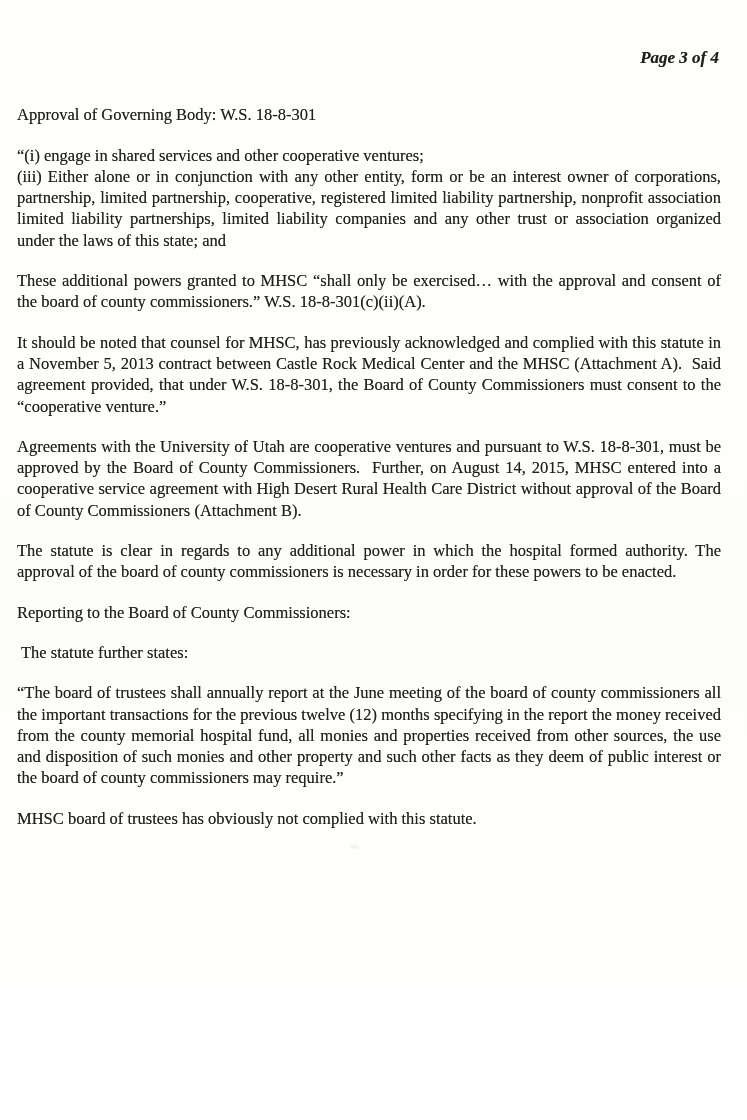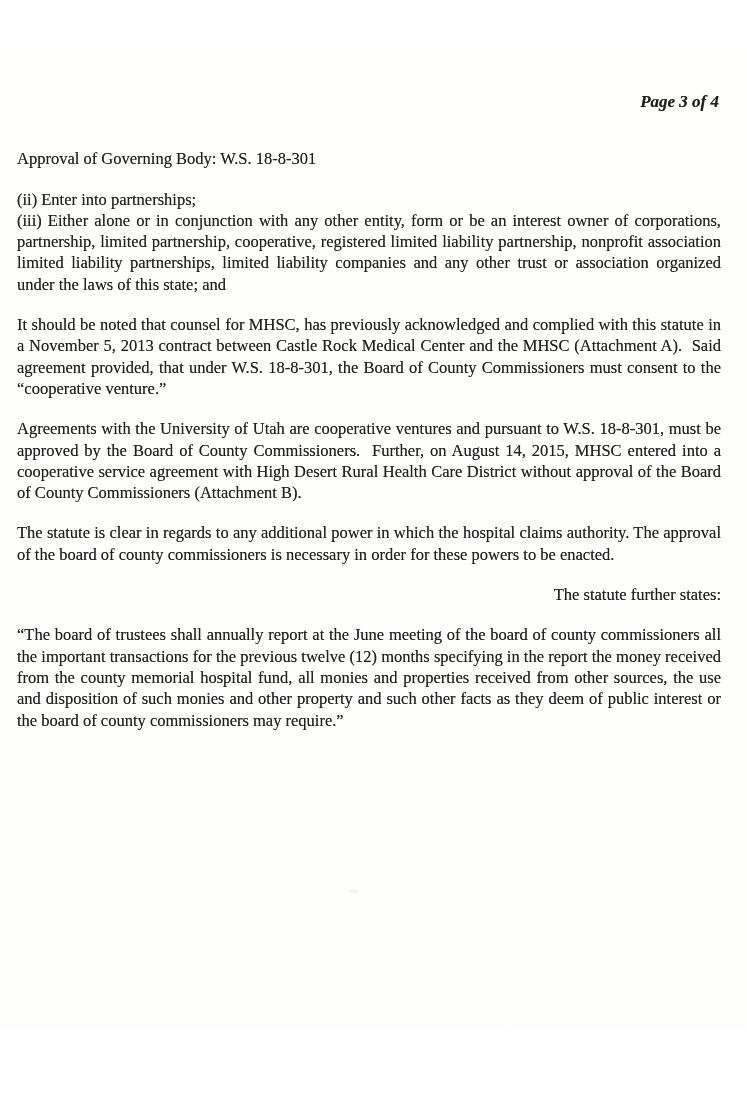--- a/index.html
+++ b/index.html
@@ -9,21 +9,20 @@
     font-family: "Liberation Serif", "DejaVu Serif", serif;
     color: #202020;
   }
   .page {
     position: relative;
     width: 747px;
     height: 984px;
     background: linear-gradient(180deg, #fffffe 0%, #fdfdfc 60%, #fefefd 100%);
     padding: 47px 26px 0 17px;
     overflow: hidden;
-    margin-top: 44px;
   }
   .doc-text {
     font-size: 16.5px;
     line-height: 21.3px;
     text-shadow: 0 0 0.6px rgba(25,25,25,0.55);
   }
   .page-label {
     text-align: right;
     font-weight: bold;
     font-style: italic;
@@ -39,21 +38,21 @@
   .para {
     text-align: justify;
     margin-top: 19px;
   }
   .statute-block { margin-top: 19px; }
   .statute-line {
     text-align: justify;
     margin-top: 0;
   }
   .indent-slight { padding-left: 4px; }
-  .single-line { text-align: right; }
+  .single-line { text-align: left; }
   
   .artifact {
     position: absolute;
     background: #c9c9c7;
     border-radius: 50%;
     pointer-events: none;
   }
   .artifact-1 {
     left: 94px; top: 998px; width: 3px; height: 30px;
     opacity: 0.45; transform: rotate(4deg); border-radius: 2px;
@@ -70,35 +69,38 @@
 </head>
 <body>
 
 <div class="page doc-text">
 
   <div class="page-label">Page 3 of 4</div>
 
   <div class="heading">Approval of Governing Body: W.S. 18-8-301</div>
 
   <div class="statute-block">
-    <p class="statute-line">(ii) Enter into partnerships;</p>
+    <p class="statute-line">“(i) engage in shared services and other cooperative ventures;</p>
     <p class="statute-line">(iii) Either alone or in conjunction with any other entity, form or be an interest owner of corporations, partnership, limited partnership, cooperative, registered limited liability partnership, nonprofit association limited liability partnerships, limited liability companies and any other trust or association organized under the laws of this state; and</p>
   </div>
 
+  <p class="para">These additional powers granted to MHSC “shall only be exercised… with the approval and consent of the board of county commissioners.” W.S. 18-8-301(c)(ii)(A).</p>
 
   <p class="para">It should be noted that counsel for MHSC, has previously acknowledged and complied with this statute in a November 5, 2013 contract between Castle Rock Medical Center and the MHSC (Attachment A).&nbsp; Said agreement provided, that under W.S. 18-8-301, the Board of County Commissioners must consent to the “cooperative venture.”</p>
 
   <p class="para">Agreements with the University of Utah are cooperative ventures and pursuant to W.S. 18-8-301, must be approved by the Board of County Commissioners.&nbsp; Further, on August 14, 2015, MHSC entered into a cooperative service agreement with High Desert Rural Health Care District without approval of the Board of County Commissioners (Attachment B).</p>
 
-  <p class="para">The statute is clear in regards to any additional power in which the hospital claims authority. The approval of the board of county commissioners is necessary in order for these powers to be enacted.</p>
+  <p class="para">The statute is clear in regards to any additional power in which the hospital formed authority. The approval of the board of county commissioners is necessary in order for these powers to be enacted.</p>
 
+  <div class="heading heading-2">Reporting to the Board of County Commissioners:</div>
 
 
   <p class="para single-line indent-slight">The statute further states:</p>
 
   <p class="para">“The board of trustees shall annually report at the June meeting of the board of county commissioners all the important transactions for the previous twelve (12) months specifying in the report the money received from the county memorial hospital fund, all monies and properties received from other sources, the use and disposition of such monies and other property and such other facts as they deem of public interest or the board of county commissioners may require.”</p>
 
+  <p class="para single-line">MHSC board of trustees has obviously not complied with this statute.</p>
 
   <div class="artifact artifact-1"></div>
   <div class="artifact artifact-2"></div>
   <div class="artifact artifact-3"></div>
 
 </div>
 
 </body></html>

